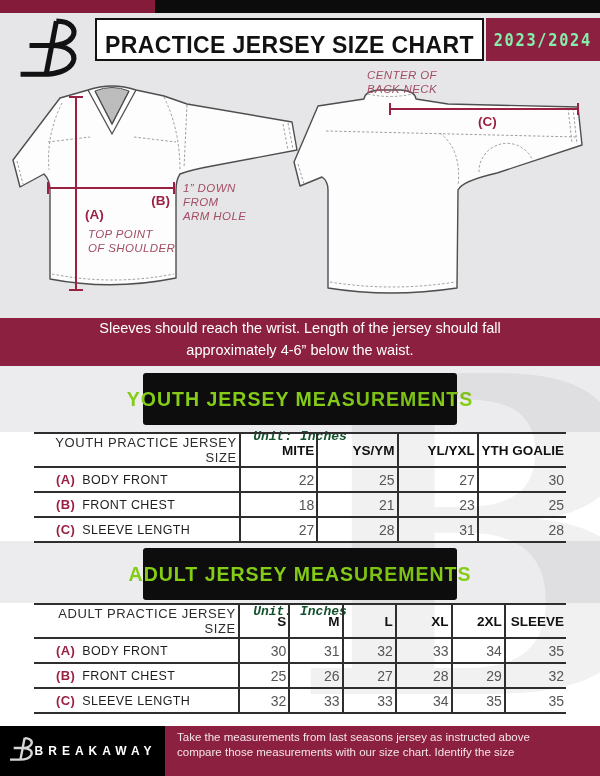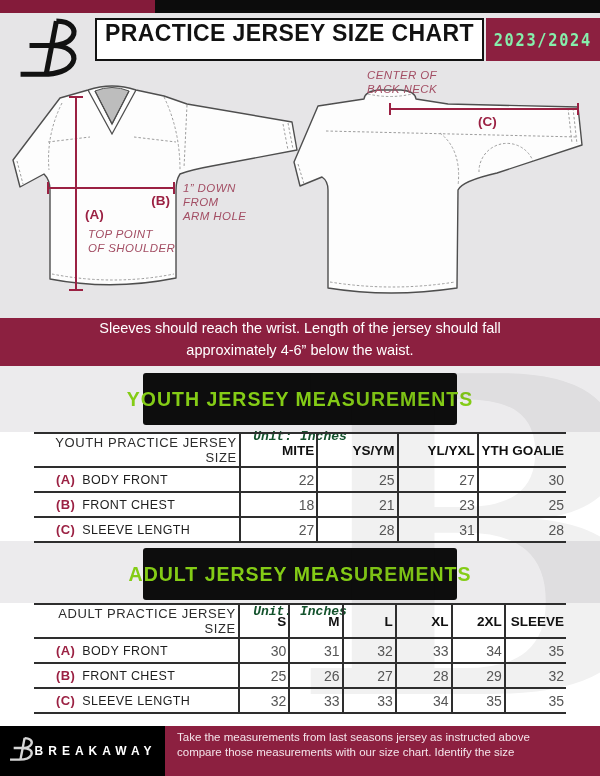--- a/index.html
+++ b/index.html
@@ -20,21 +20,21 @@
   
   .top-strip{position:absolute;top:0;left:0;width:600px;height:13px;display:flex;}
   .strip-maroon{width:155px;height:100%;background:var(--maroon-dark);}
   .strip-black{flex:1;height:100%;background:#0c0c0c;}
 
   
   .hero{position:absolute;top:13px;left:0;width:600px;height:305px;background:var(--gray-hero);}
   .diagram-svg{position:absolute;left:0;top:0;width:600px;height:305px;}
   .logo-top{position:absolute;left:18px;top:2px;width:64px;height:66px;}
   .title-box{position:absolute;left:95px;top:5px;width:389px;height:43px;background:#fff;border:2.5px solid #121212;
-    display:flex;align-items:flex-start;justify-content:center;font-weight:bold;font-size:23px;letter-spacing:.4px;color:#121212;white-space:nowrap;}
+    display:flex;align-items:flex-end;justify-content:center;font-weight:bold;font-size:23px;letter-spacing:.4px;color:#121212;white-space:nowrap;}
   .year-box{position:absolute;left:486px;top:5px;width:114px;height:43px;background:var(--maroon);
     display:flex;align-items:center;justify-content:center;color:#86efac;}
   .year-box span{display:inline-block;font-family:"DejaVu Sans Mono",monospace;font-weight:bold;font-size:18px;letter-spacing:2px;transform:scaleX(.85);}
 
   svg text{font-family:"Liberation Sans",sans-serif;}
   .svg-note{font-style:italic;font-weight:500;font-size:11.5px;fill:var(--annot);letter-spacing:.4px;}
   .svg-key{font-weight:bold;font-size:13.5px;fill:var(--line);}
 
   
   .banner{position:absolute;top:318px;left:0;width:600px;height:48px;background:var(--maroon);

